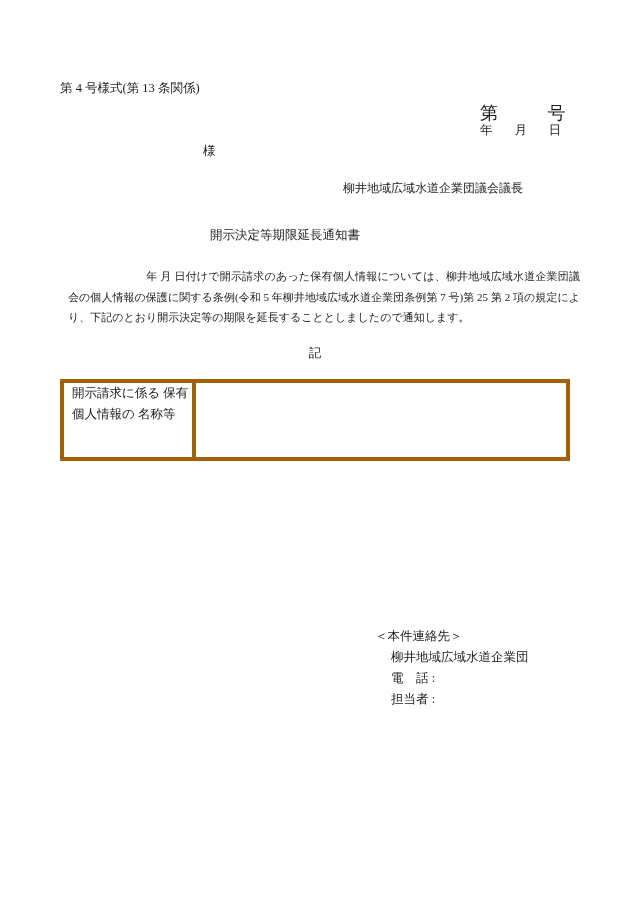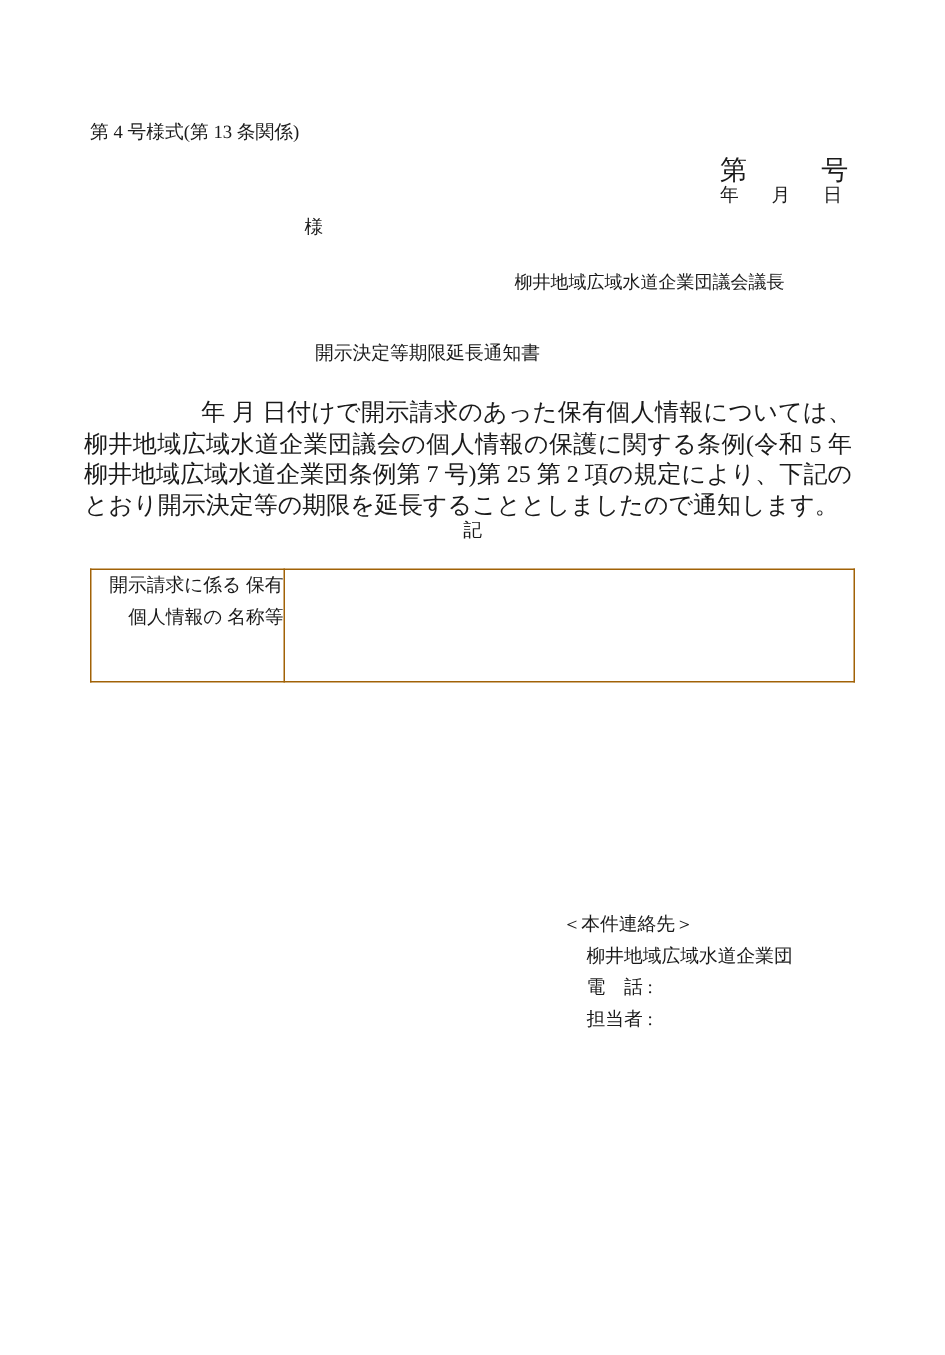--- a/index.html
+++ b/index.html
@@ -53,24 +53,24 @@
     left: 0;
     top: 227px;
     width: 570px;
     text-align: center;
     font-size: 12.5px;
   }
 
   
   .body-para {
     position: absolute;
-    left: 56px;
+    left: 68px;
     top: 266px;
     width: 512px;
-    font-size: 16px;
+    font-size: 11px;
     line-height: 20.5px;
     text-align: justify;
     text-justify: inter-character;
   }
   .body-para .indent { display: inline-block; width: 78px; }
 
   .ki-mark {
     left: 0;
     top: 345px;
     width: 630px;
@@ -81,25 +81,24 @@
   
   .info-table {
     position: absolute;
     left: 60px;
     top: 379px;
     width: 510px;
     border-collapse: collapse;
     table-layout: fixed;
   }
   .info-table td {
-    border: 1px solid #a16207;
+    border: 4px solid #a16207;
     font-size: 12.5px;
     vertical-align: middle;
     padding: 0;
-    text-align: right;
   }
   .info-table td.label {
     width: 120px;
     padding: 0 0 0 8px;
     line-height: 21px;
   }
   .info-table td.value {
     padding: 0 0 0 8px;
   }
   .row-name .label    { height: 74px; vertical-align: top; padding-top: 9px; }
@@ -107,21 +106,21 @@
   .row-period .label  { height: 43px; }
   .row-period .value  { height: 43px; }
   .row-period .value .inner { padding-left: 62px; }
   .row-reason .label  { height: 113px; }
   .row-reason .value  { height: 113px; }
 
   
   .contact {
     position: absolute;
     left: 375px;
-    top: 606px;
+    top: 626px;
     font-size: 12.5px;
     line-height: 21px;
   }
   .contact .sub { padding-left: 16px; display: block; }
 </style>
 </head>
 <body>
 
 <div class="page">
 

